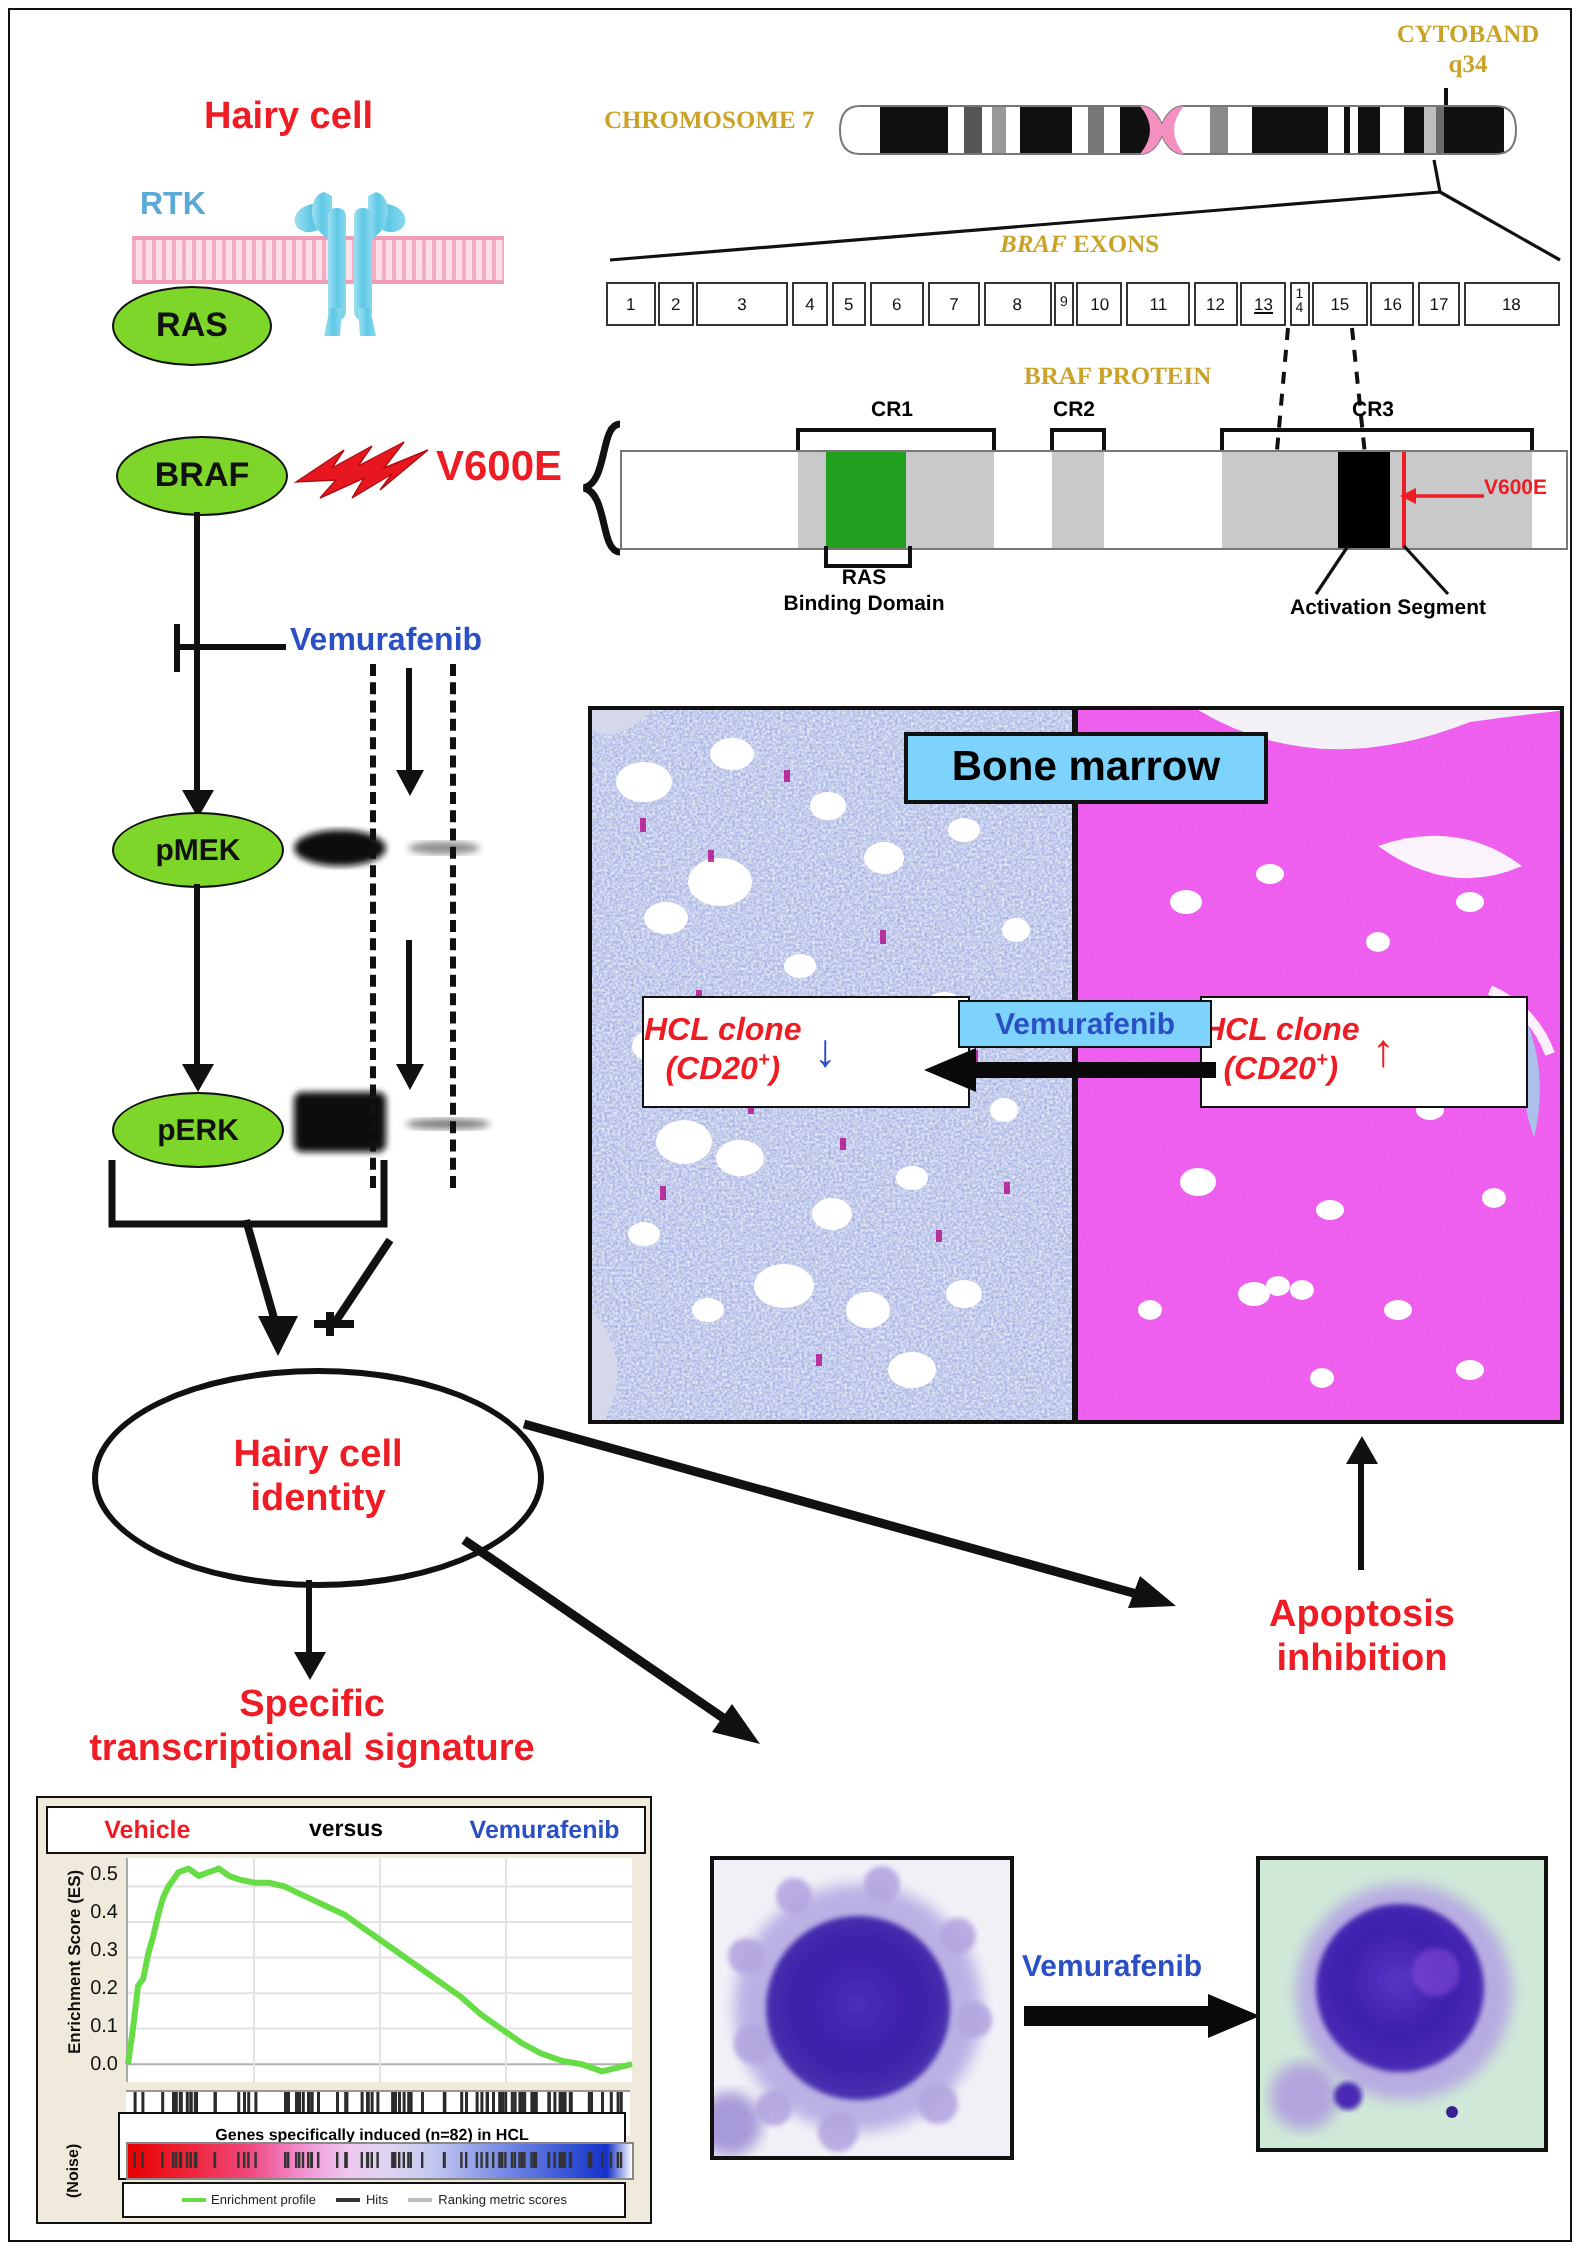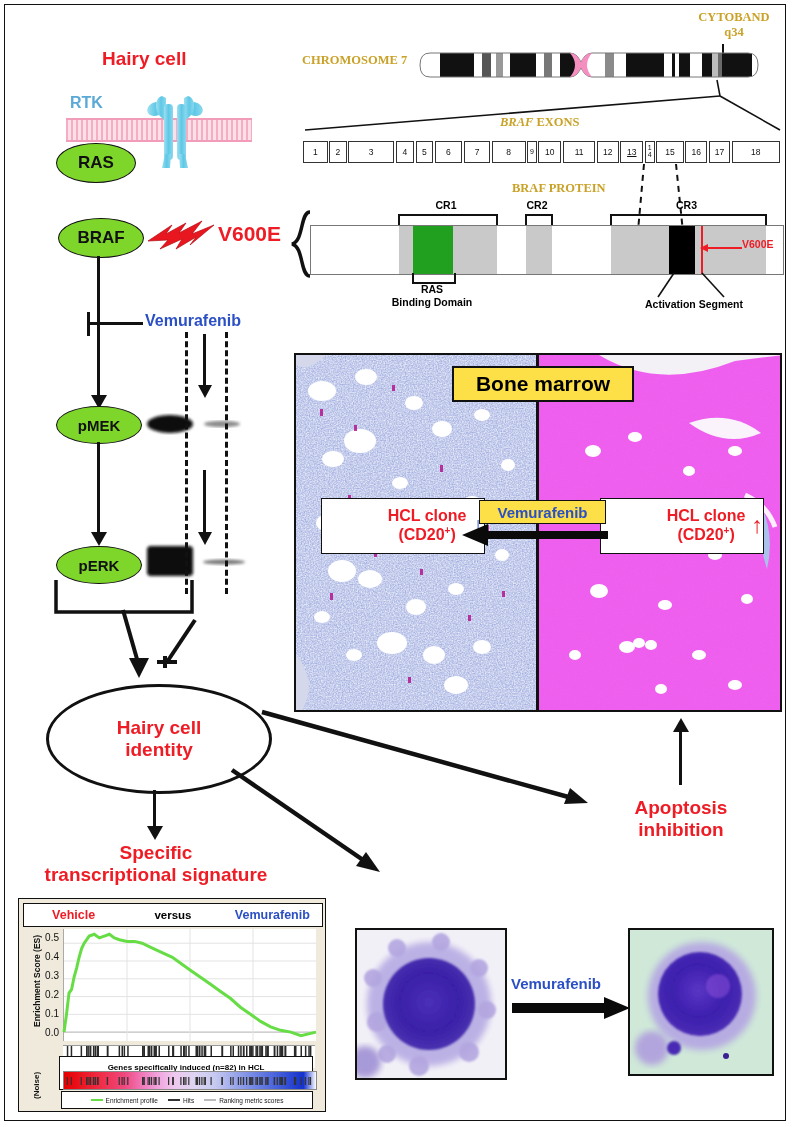--- a/index.html
+++ b/index.html
@@ -31,26 +31,26 @@
         font-size:8.5px;color:#111;margin-right:1.5px;line-height:0.95;}
   
   .protbar{background:#fff;border:1px solid #777;height:48px;position:relative;}
   .cr{background:#c9c9c9;position:absolute;top:0;bottom:0;}
   .rasdom{background:#21a020;position:absolute;top:0;bottom:0;}
   .actseg{background:#000;position:absolute;top:0;bottom:0;}
   .v600line{background:#ee1c25;position:absolute;top:0;bottom:0;width:2px;}
   .brk{position:absolute;border:2px solid #111;border-bottom:none;height:9px;}
   .brk-d{position:absolute;border:2px solid #111;border-top:none;height:9px;}
   
-  .wbox{background:#fde047;border:2px solid #111;display:flex;align-items:center;justify-content:center;}
+  .wbox{background:#7dd3fc;border:2px solid #111;display:flex;align-items:center;justify-content:center;}
   
   #bm{position:absolute;border:2px solid #111;box-sizing:border-box;background:#fff;}
   .bmhalf{position:absolute;top:0;bottom:0;}
   .lbl-box{position:absolute;background:#fff;border:1.5px solid #111;display:flex;flex-direction:column;
-           align-items:flex-end;justify-content:center;}
+           align-items:flex-start;justify-content:center;font-style:italic;}
   
   #gsea{position:absolute;background:#efeadb;border:1.5px solid #111;box-sizing:border-box;}
   .gtitle{position:absolute;background:#fff;border:1.5px solid #111;display:flex;align-items:center;}
   .ylab{position:absolute;transform:rotate(-90deg);transform-origin:left top;font-size:8.5px;color:#111;white-space:nowrap;}
   .tick{position:absolute;font-size:10px;color:#111;text-align:right;}
   .plotarea{position:absolute;background:#fff;border-left:1px solid #aaa;}
   .legendbox{position:absolute;background:#fff;border:1px solid #111;display:flex;align-items:center;
              justify-content:center;gap:10px;font-size:6.5px;color:#222;}
   
   .cellbox{position:absolute;border:2.5px solid #111;box-sizing:border-box;overflow:hidden;}

